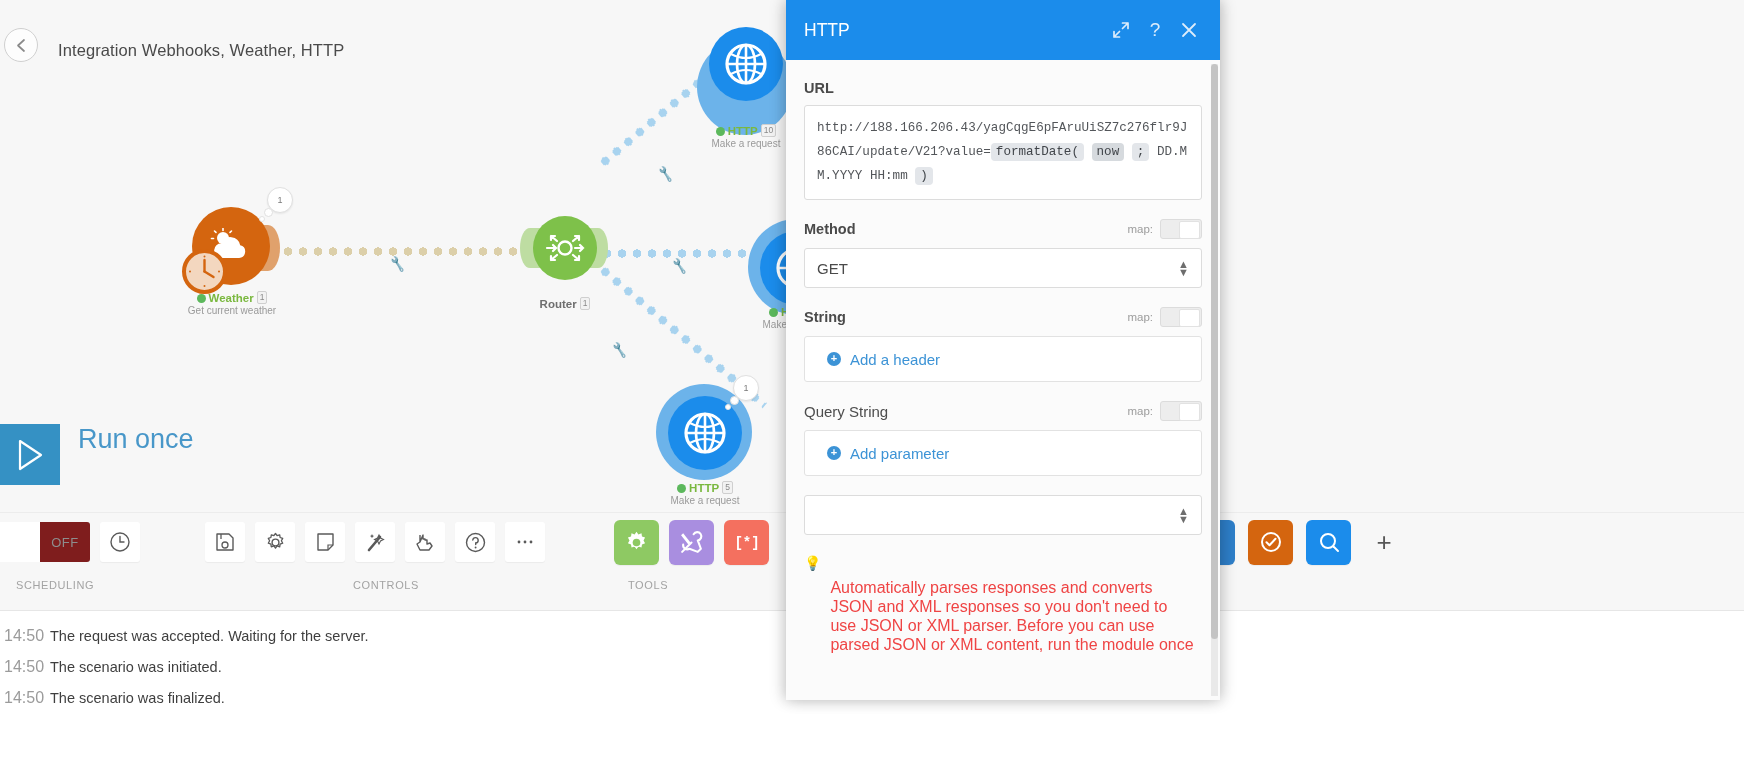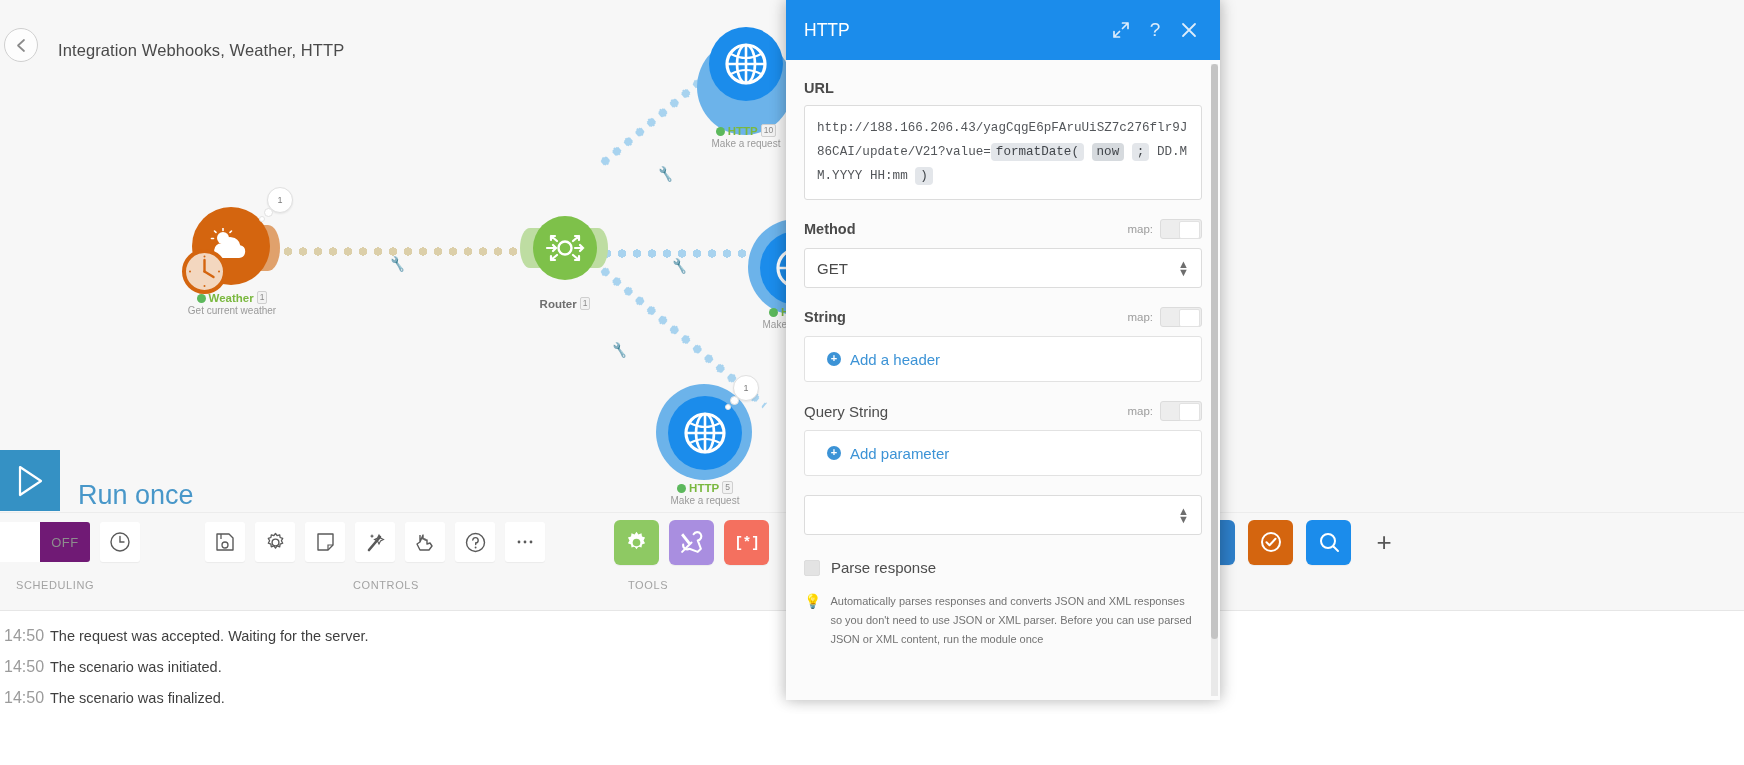--- a/index.html
+++ b/index.html
@@ -98,22 +98,22 @@
   
   .conn {
     position: absolute; height: 11px;
     background-image: radial-gradient(circle 4.2px at 7px 5.5px, currentColor 99%, transparent 100%);
     background-size: 15px 11px;
     background-repeat: repeat-x;
   }
 
   
   #runonce {
-    position: absolute; left: 0; top: 450px; z-index: 5;
-    display: flex; align-items: flex-end; gap: 18px;
+    position: absolute; left: 0; top: 424px; z-index: 5;
+    display: flex; align-items: flex-start; gap: 18px;
   }
   #runonce-btn {
     width: 60px; height: 61px; background: #3591c4;
     display: flex; align-items: center; justify-content: center;
     cursor: pointer;
   }
   #runonce-label { font-size: 27px; color: #4897c9; font-weight: 300; }
 
   #toolbar {
     position: absolute; left: 0; top: 512px;
@@ -134,21 +134,21 @@
   .tb-caption {
     font-size: 11px; color: #a3a3a3; letter-spacing: .6px;
     margin-top: 8px;
   }
   #toggle-off {
     display: flex; width: 98px; height: 40px; border-radius: 3px; overflow: hidden;
     cursor: pointer;
   }
   #toggle-knob { width: 48px; background: #fff; }
   #toggle-text {
-    flex: 1; background: #701a75; color: #8d8d8d;
+    flex: 1; background: #7f1d1d; color: #8d8d8d;
     display: flex; align-items: center; justify-content: center;
     font-size: 13px; letter-spacing: .5px;
   }
   #add-btn {
     width: 40px; height: 40px; display: flex; align-items: center;
     justify-content: center; color: #585858; font-size: 26px; font-weight: 300;
     cursor: pointer;
   }
 
   
@@ -250,21 +250,21 @@
 
   .check-row { display: flex; align-items: center; gap: 11px; margin: 24px 0 16px 0; }
   .checkbox {
     width: 16px; height: 16px; border-radius: 2px; background: #e3e3e3;
     border: 1px solid #dcdcdc; cursor: pointer;
   }
   .check-label { font-size: 15px; color: #4d4d4d; }
 
   #hint { display: flex; gap: 9px; padding-right: 6px; }
   #hint-icon { color: #f0b429; font-size: 14px; line-height: 19px; }
-  #hint-text { font-size: 11px; line-height: 19px; color: #737373; }
+  #hint-text { font-size: 16px; line-height: 19px; color: #ef4444; margin-top: 24px; }
 </style>
 </head>
 <body>
 
 <div id="canvas">
 
   <div class="conn" style="left:266px; top:246px; width:270px; color:#dccfa9;"></div>
   <div class="conn" style="left:600px; top:160px; width:160px; color:#a8d3ef; transform: rotate(-40deg); transform-origin: left center;"></div>
   <div class="conn" style="left:600px; top:248px; width:172px; color:#a8d3ef;"></div>
   <div class="conn" style="left:600px; top:262px; width:215px; color:#a8d3ef; transform: rotate(40deg); transform-origin: left center;"></div>
@@ -613,24 +613,20 @@
       </div>
     </div>
 
     <div class="section">
       <div class="select-box">
         <span></span>
         <span class="select-arrows">▲<br>▼</span>
       </div>
     </div>
 
-    <div class="check-row">
-      <span class="checkbox"></span>
-      <span class="check-label">Parse response</span>
-    </div>
 
     <div id="hint">
       <span id="hint-icon">💡</span>
       <span id="hint-text">Automatically parses responses and converts JSON and XML responses so you don't need to use JSON or XML parser. Before you can use parsed JSON or XML content, run the module once</span>
     </div>
   </div>
 
   <div id="panel-scroll-track"></div>
   <div id="panel-scroll-thumb"></div>
 </div>

